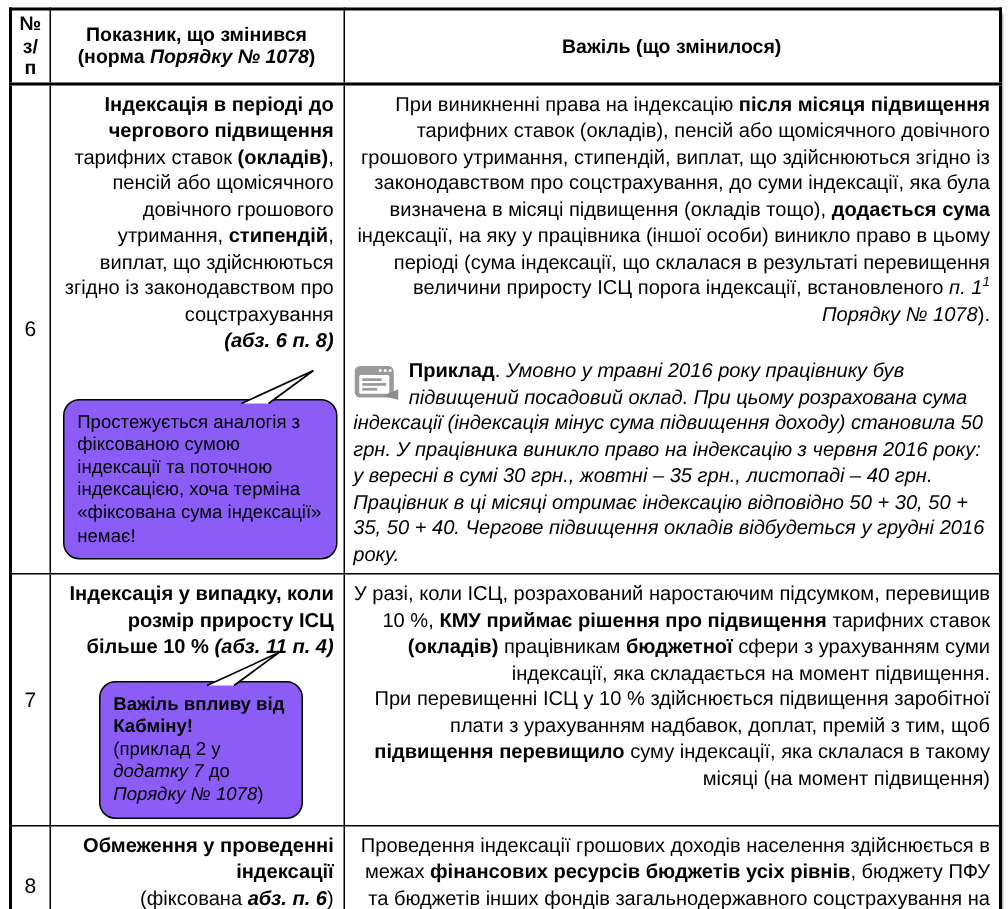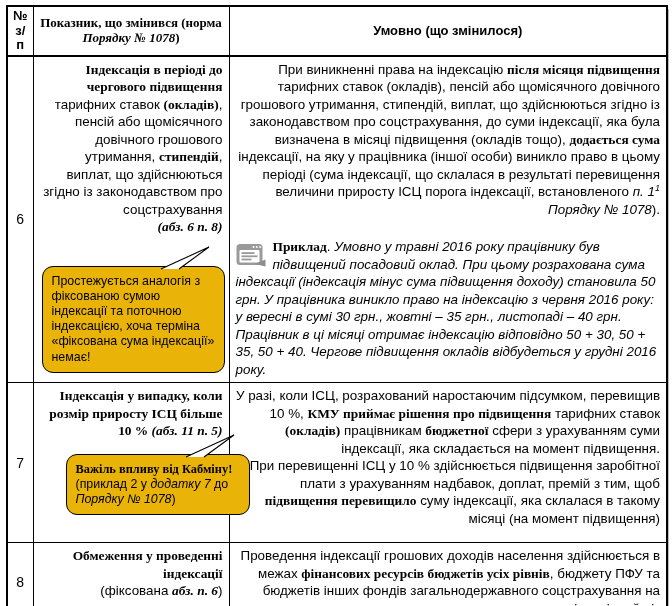--- a/index.html
+++ b/index.html
@@ -28,50 +28,50 @@
     font-size:13px;font-weight:bold;text-align:center;vertical-align:middle;
     padding:2px 4px;line-height:14.5px;border-bottom:2px solid var(--border);
   }
   tr.r6{height:317px;}
   tr.r7{height:160px;}
   tr.r8{height:79px;}
   td.num{text-align:center;vertical-align:middle;font-size:14px;padding:0;}
   td.ind,td.cont{
     vertical-align:top;padding:4px 6px;font-size:13.4px;line-height:17.5px;
   }
-  .b{font-weight:bold;font-family:Liberation Serif, serif;}
+  .b{font-weight:bold;}
   .i{font-style:italic;}
   sup{font-size:9px;vertical-align:super;line-height:0;}
   p{margin:0;text-align:right;}
   .bubble{
     position:relative;border:1px solid var(--border);border-radius:11px;
-    background:#eab308;font-size:12.4px;line-height:15.2px;padding:7px 9px;
+    background:#8b5cf6;font-size:12.4px;line-height:15.2px;padding:7px 9px;
   }
   .bubble.b6{width:183px;margin:30px 0 0 2px;}
-  .bubble.b7{width:184px;margin:14px 0 0 26px;}
+  .bubble.b7{width:136px;margin:14px 0 0 26px;}
   .tail{position:absolute;top:-21px;right:14px;width:54px;height:24px;overflow:visible;}
   .example{margin-top:20px;}
   .example-icon{float:left;margin:2px 7px 0 0;width:30px;height:30px;}
   .clear{clear:both;}
 </style>
 </head>
 <body>
 
 <div class="page">
   <table class="tbl">
     <colgroup>
       <col style="width:26px">
         <col style="width:196px">
         <col style="width:438px">
     </colgroup>
     <thead>
       <tr>
         <th>№ з/п</th>
         <th><span class="b">Показник, що змінився (норма </span><span class="b i">Порядку № 1078</span><span class="b">)</span></th>
-        <th>Умовно (що змінилося)</th>
+        <th>Важіль (що змінилося)</th>
       </tr>
     </thead>
     <tbody>
       <tr class="r6">
         <td class="num">6</td>
         <td class="ind">
           <p><span class="b">Індексація в періоді до чергового підвищення </span><span>тарифних ставок </span><span class="b">(окладів)</span><span>, пенсій або щомісячного довічного грошового утримання, </span><span class="b">стипендій</span><span>, виплат, що здійснюються згідно із законодавством про соцстрахування</span><br><span class="b i">(абз. 6 п. 8)</span></p>
           <div class="bubble b6">
             <svg class="tail" viewBox="0 0 54 24">
               <path d="M5,23 L53,1 L23,23" fill="#ffffff" stroke="#000000" stroke-width="1.1"></path>
@@ -94,21 +94,21 @@
               <path d="M19,24 L29.5,19.5 L29.5,26.5 Z" fill="#8d8d8d"></path>
             </svg>
             <span><span class="b">Приклад</span><span>. </span><span class="i">Умовно у травні 2016 року працівнику був підвищений посадовий оклад. При цьому розрахована сума індексації (індексація мінус сума підвищення доходу) становила 50 грн. У працівника виникло право на індексацію з червня 2016 року: у вересні в сумі 30 грн., жовтні – 35 грн., листопаді – 40 грн. Працівник в ці місяці отримає індексацію відповідно 50 + 30, 50 + 35, 50 + 40. Чергове підвищення окладів відбудеться у грудні 2016 року.</span></span>
             <div class="clear"></div>
           </div>
         </td>
       </tr>
       <tr class="r7">
         <td class="num">7</td>
         <td class="ind">
-          <p><span class="b">Індексація у випадку, коли розмір приросту ІСЦ більше 10 % </span><span class="b i">(абз. 11 п. 5)</span></p>
+          <p><span class="b">Індексація у випадку, коли розмір приросту ІСЦ більше 10 % </span><span class="b i">(абз. 11 п. 4)</span></p>
           <div class="bubble b7">
             <svg class="tail" viewBox="0 0 54 24">
               <path d="M5,23 L53,1 L23,23" fill="#ffffff" stroke="#000000" stroke-width="1.1"></path>
             </svg>
             <span><span class="b">Важіль впливу від Кабміну!</span><br><span>(приклад 2 у </span><span class="i">додатку 7</span><span> до </span><span class="i">Порядку № 1078</span><span>)</span></span>
           </div>
         </td>
         <td class="cont">
           <p><span>У разі, коли ІСЦ, розрахований наростаючим підсумком, перевищив 10 %, </span><span class="b">КМУ приймає рішення про підвищення</span><span> тарифних ставок </span><span class="b">(окладів)</span><span> працівникам </span><span class="b">бюджетної</span><span> сфери з урахуванням суми індексації, яка складається на момент підвищення.</span><br><span>При перевищенні ІСЦ у 10 % здійснюється підвищення заробітної плати з урахуванням надбавок, доплат, премій з тим, щоб </span><span class="b">підвищення перевищило</span><span> суму індексації, яка склалася в такому місяці (на момент підвищення)</span></p>
         </td>

